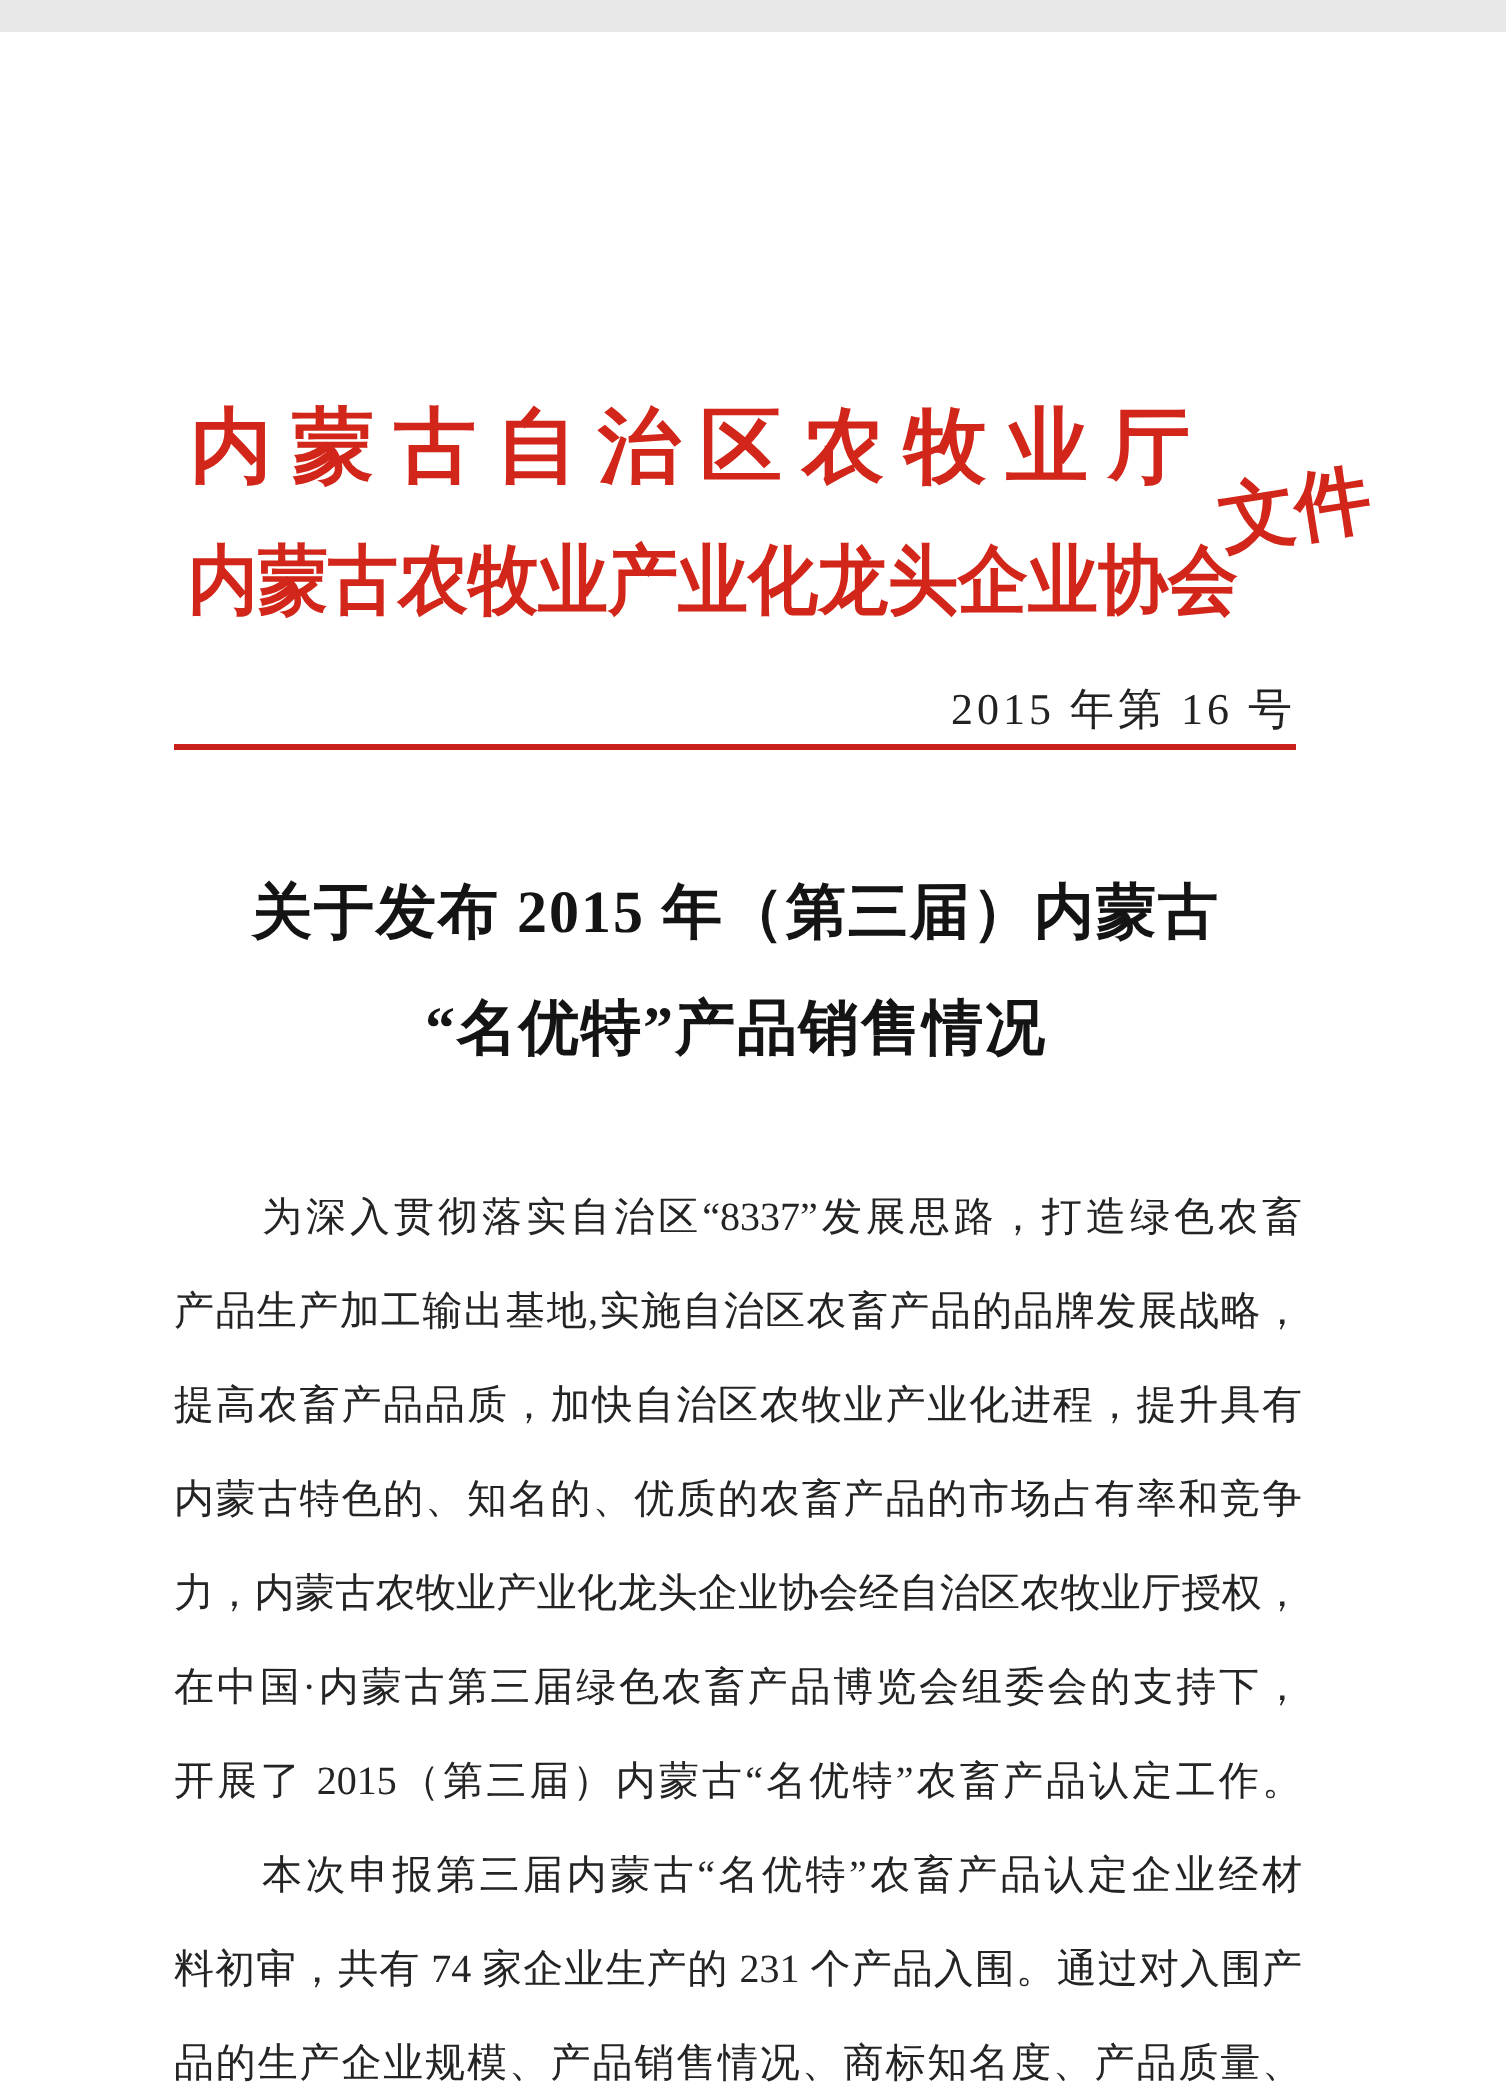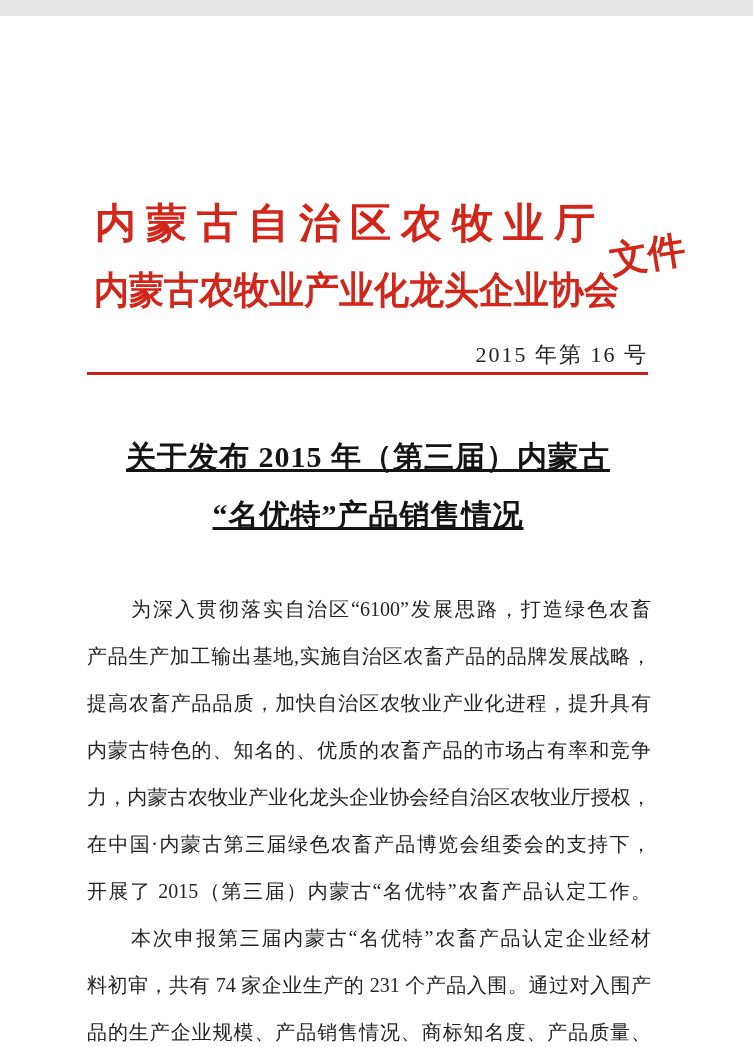--- a/index.html
+++ b/index.html
@@ -78,21 +78,20 @@
     position: absolute;
     left: 80px;
     top: 412px;
     width: 576px;
     text-align: center;
     font-size: 30px;
     line-height: 58px;
     font-weight: 700;
     color: #141414;
     letter-spacing: 1px;
-    text-decoration: underline;
   }
   
   .body-block {
     position: absolute;
     left: 87px;
     top: 570px;
     width: 564px;
     font-size: 20px;
     color: #242424;
   }
@@ -122,21 +121,21 @@
   <div class="doc-number">2015 年第 16 号</div>
 
   <div class="red-rule"></div>
 
   <div class="doc-title">
     <div>关于发布 2015 年（第三届）内蒙古</div>
     <div>“名优特”产品销售情况</div>
   </div>
 
   <div class="body-block">
-    <div class="body-line indent">为深入贯彻落实自治区“6100”发展思路，打造绿色农畜</div>
+    <div class="body-line indent">为深入贯彻落实自治区“8337”发展思路，打造绿色农畜</div>
     <div class="body-line">产品生产加工输出基地,实施自治区农畜产品的品牌发展战略，</div>
     <div class="body-line">提高农畜产品品质，加快自治区农牧业产业化进程，提升具有</div>
     <div class="body-line">内蒙古特色的、知名的、优质的农畜产品的市场占有率和竞争</div>
     <div class="body-line">力，内蒙古农牧业产业化龙头企业协会经自治区农牧业厅授权，</div>
     <div class="body-line">在中国·内蒙古第三届绿色农畜产品博览会组委会的支持下，</div>
     <div class="body-line">开展了 2015（第三届）内蒙古“名优特”农畜产品认定工作。</div>
     <div class="body-line indent">本次申报第三届内蒙古“名优特”农畜产品认定企业经材</div>
     <div class="body-line">料初审，共有 74 家企业生产的 231 个产品入围。通过对入围产</div>
     <div class="body-line">品的生产企业规模、产品销售情况、商标知名度、产品质量、</div>
   </div>

